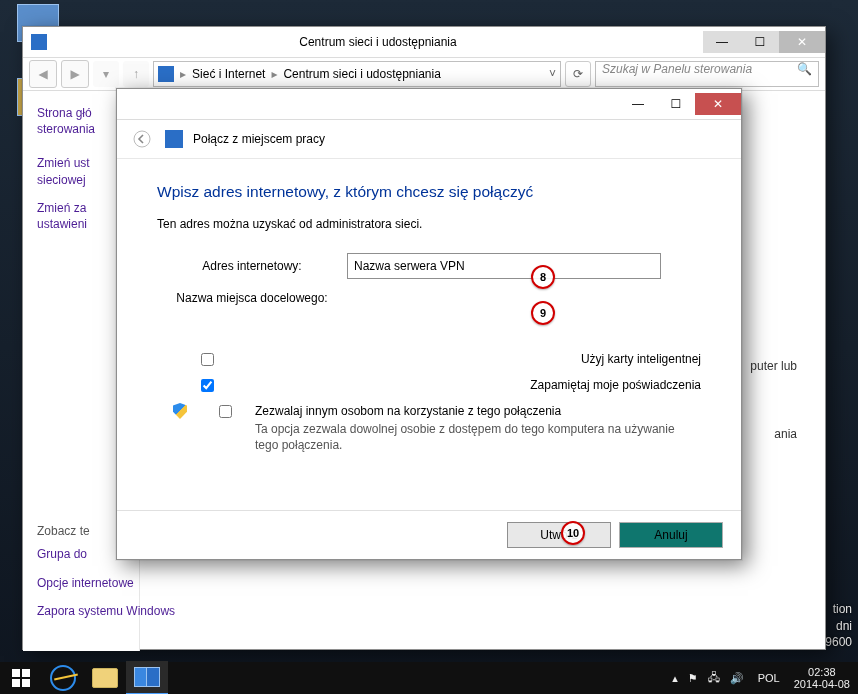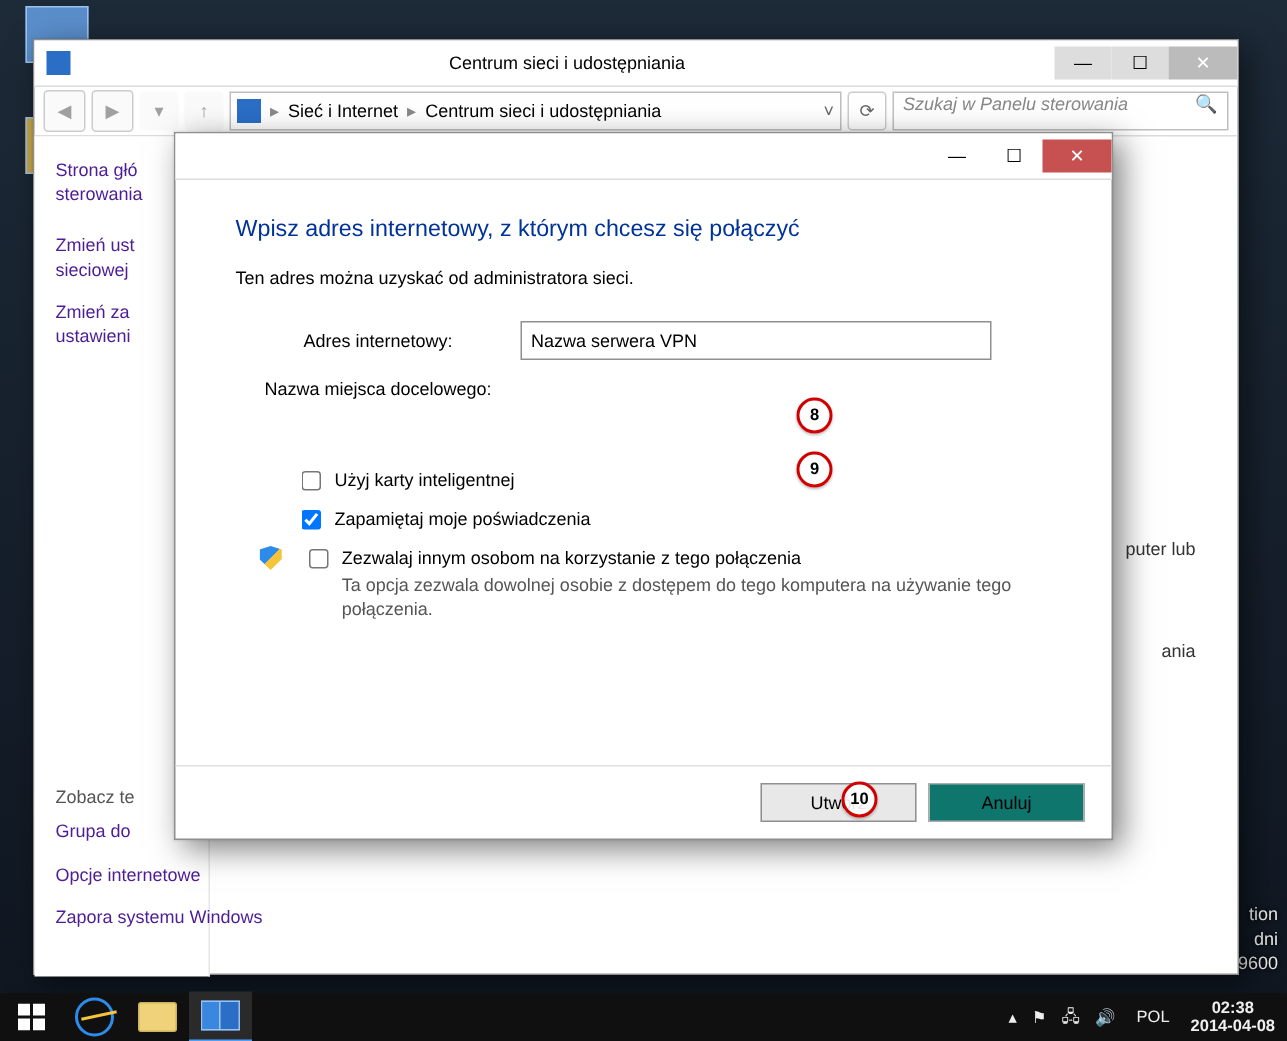--- a/index.html
+++ b/index.html
@@ -66,21 +66,21 @@
   }
   .tb-btn.cp .cpic{
     width:24px;height:18px;background:#2a6ec6;border:1px solid #9cc3f0;
     display:flex;
   }
   .tb-btn.cp .cpic::before{content:"";width:11px;height:100%;background:#3a87e0;border-right:1px solid #9cc3f0;}
   .tb-btn.active { background:#2a2a2a; border-bottom:2px solid #4aa0ff; }
   .tb-spacer{flex:1;}
   .tb-tray{display:flex;align-items:center;gap:10px;padding:0 8px;font-size:11px;color:#eee;}
   .tb-lang{padding:2px 4px;}
-  .tb-clock{text-align:center;line-height:1.1;font-weight:bold;}
+  .tb-clock{text-align:center;line-height:1.1;}
 
   
   .win {
     position:absolute;
     background:#fff;
     border:1px solid #8e8e8e;
     box-shadow: 0 0 0 1px rgba(0,0,0,0.05), 6px 6px 20px rgba(0,0,0,0.5);
   }
   .win.parent {
     left:22px; top:26px; width:802px; height:622px;
@@ -166,21 +166,21 @@
     color:#003399;font-weight:400;font-size:15.5px;margin:0 0 16px 0;
   }
   .wizard .row{display:flex;align-items:center;margin-bottom:12px;text-align:center;}
   .wizard .row .lbl{width:190px;}
   .wizard .row .fld{
     flex:0 0 300px;height:24px;border:1px solid #8f8f8f;
     padding:0 6px;display:flex;align-items:center;font-size:12px;
     background:#fff;
   }
   .wizard .row .fld.selected{background:#eaf3ff;border-color:#3b99fc;}
-  .wizard .chk{display:flex;align-items:flex-start;gap:6px;margin:8px 0 8px 40px;}
+  .wizard .chk{display:flex;align-items:flex-start;gap:20px;margin:8px 0 8px 40px;justify-content:space-between;}
   .wizard .chk input{margin-top:2px;}
   .wizard .chk .txt{line-height:1.35;}
   .wizard .chk .sub{color:#555;margin-top:2px;}
   .wizard .shield{
     width:16px;height:16px;display:inline-block;vertical-align:middle;
     margin-left:-24px;margin-right:8px;
     background:linear-gradient(135deg,#2d8ceb 50%,#f5c43a 50%);
     clip-path: polygon(50% 0, 100% 15%, 100% 55%, 50% 100%, 0 55%, 0 15%);
   }
   .wizard .footer{
@@ -284,20 +284,30 @@
 </div>
 
 <div class="win wizard">
   <div class="titlebar">
     <div class="spacer-left"></div>
     <div class="win-btn">—</div>
     <div class="win-btn">☐</div>
     <div class="win-btn close">✕</div>
   </div>
 
+  <div class="head">
+    <div class="back">
+      <svg width="18" height="18" viewBox="0 0 18 18">
+          <circle cx="9" cy="9" r="8" fill="none" stroke="#bbb" stroke-width="1"></circle>
+          <path d="M10 5 L6 9 L10 13" fill="none" stroke="#888" stroke-width="1.6"></path>
+        </svg>
+    </div>
+    <div class="hicon"></div>
+    <div class="htext">Połącz z miejscem pracy</div>
+  </div>
 
   <div class="content">
     <h2>Wpisz adres internetowy, z którym chcesz się połączyć</h2>
     <div style="margin-bottom:22px;">Ten adres można uzyskać od administratora sieci.</div>
 
     <div class="row">
       <div class="lbl">Adres internetowy:</div>
       <div class="fld">Nazwa serwera VPN</div>
     </div>
     <div class="row">

